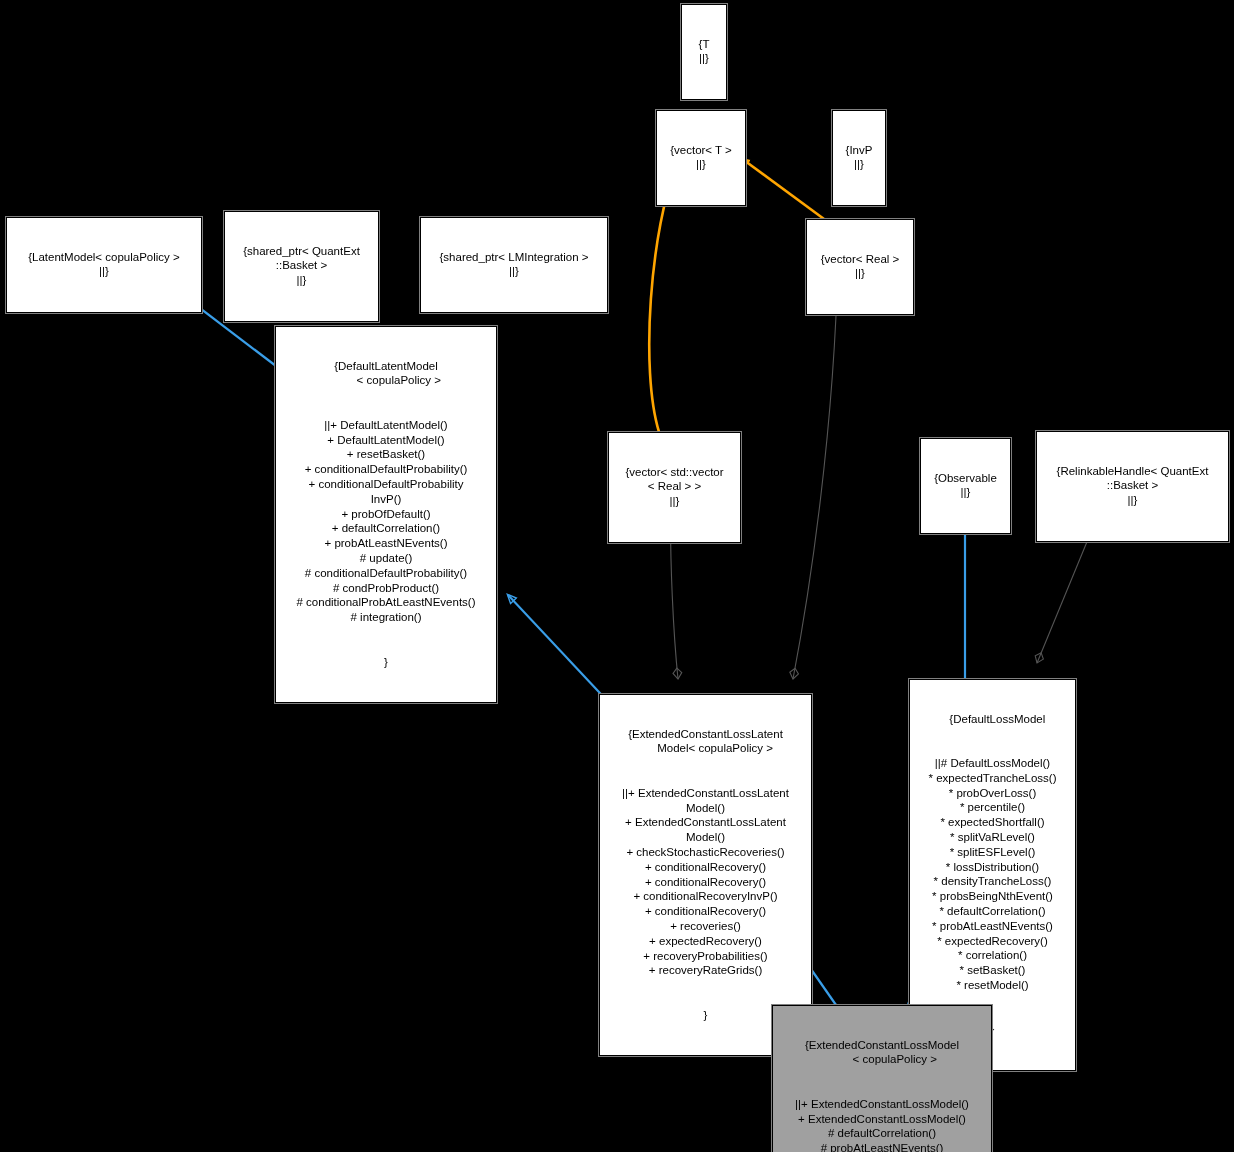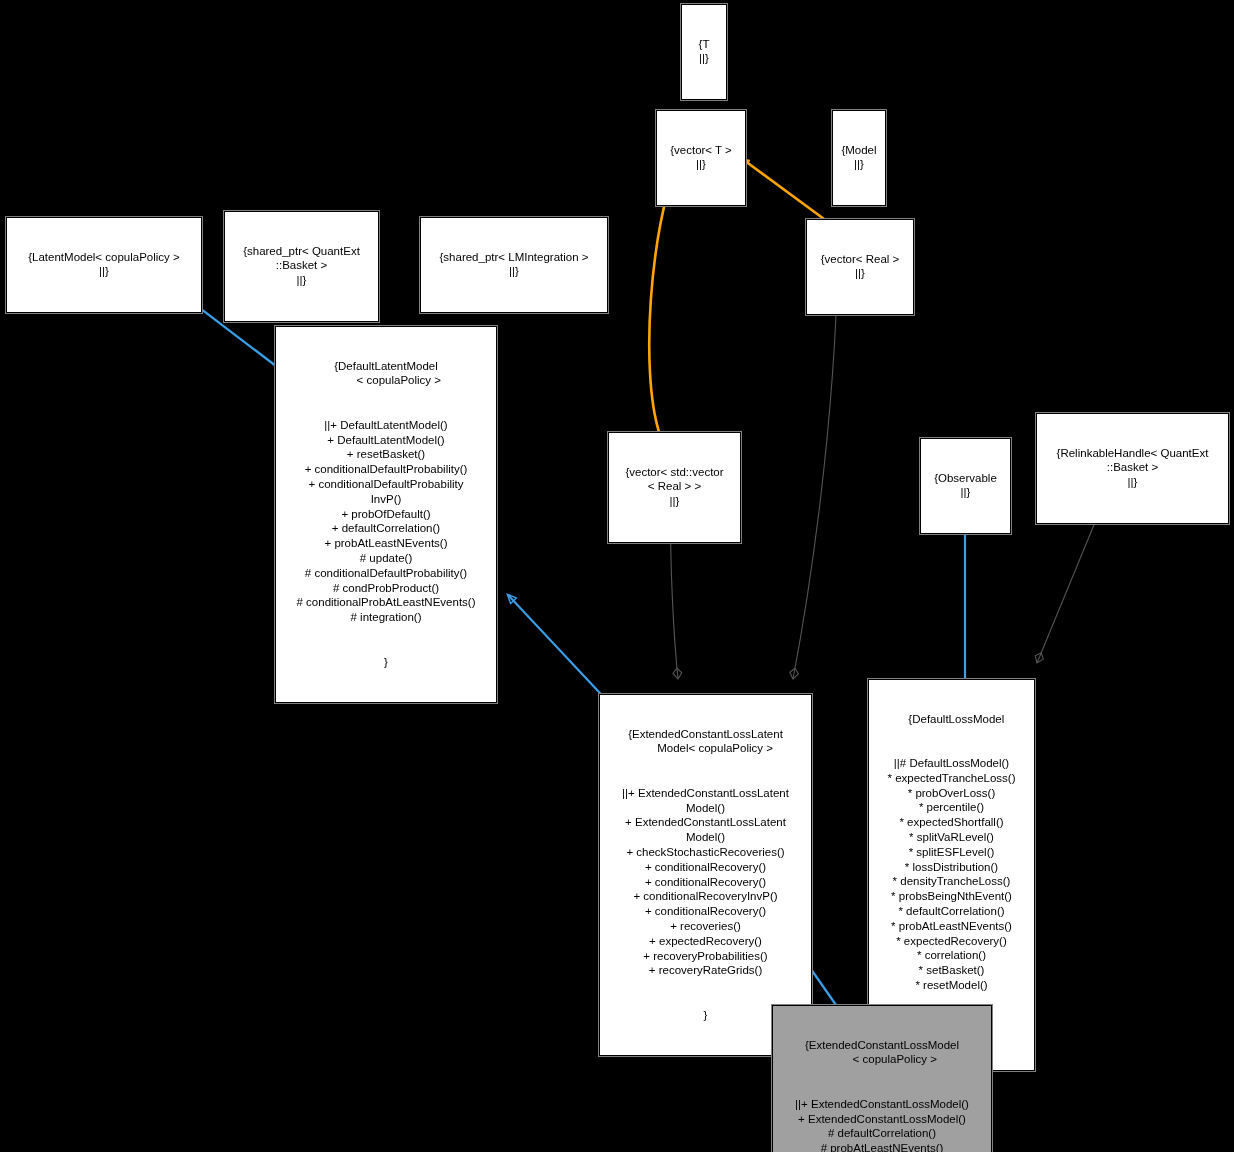--- a/index.html
+++ b/index.html
@@ -135,21 +135,21 @@
     <span class="title">{T
 ||}</span>
   </div>
 
   <div class="node centered" id="n-vector-t" style="left: 656px; top: 110px; width: 90px; min-height: 41px;">
     <span class="title">{vector&lt; T &gt;
 ||}</span>
   </div>
 
   <div class="node centered" id="n-real" style="left: 832px; top: 110px; width: 54px; min-height: 41px;">
-    <span class="title">{Model
+    <span class="title">{InvP
 ||}</span>
   </div>
 
   <div class="node centered" id="n-latent-model" style="left: 6px; top: 217px; width: 196px; min-height: 41px;">
     <span class="title">{LatentModel&lt; copulaPolicy &gt;
 ||}</span>
   </div>
 
   <div class="node centered" id="n-shared-ptr-basket" style="left: 224px; top: 211px; width: 155px; min-height: 54px;">
     <span class="title">{shared_ptr&lt; QuantExt
@@ -191,21 +191,21 @@
     <span class="title">{vector&lt; std::vector
 &lt; Real &gt; &gt;
 ||}</span>
   </div>
 
   <div class="node centered" id="n-observable" style="left: 920px; top: 438px; width: 91px; min-height: 41px;">
     <span class="title">{Observable
 ||}</span>
   </div>
 
-  <div class="node centered" id="n-relinkable-handle" style="left: 1036px; top: 413px; width: 193px; min-height: 54px;">
+  <div class="node centered" id="n-relinkable-handle" style="left: 1036px; top: 431px; width: 193px; min-height: 54px;">
     <span class="title">{RelinkableHandle&lt; QuantExt
 ::Basket &gt;
 ||}</span>
   </div>
 
   <div class="node" id="n-eclm-latent" style="left: 599px; top: 694px; width: 213px; min-height: 245px;">
     <span class="title">{ExtendedConstantLossLatent
       Model&lt; copulaPolicy &gt;</span>
     <span class="members">||+ ExtendedConstantLossLatent
 Model()
@@ -216,21 +216,21 @@
 + conditionalRecovery()
 + conditionalRecoveryInvP()
 + conditionalRecovery()
 + recoveries()
 + expectedRecovery()
 + recoveryProbabilities()
 + recoveryRateGrids()</span>
     <span class="closing">}</span>
   </div>
 
-  <div class="node" id="n-default-loss-model" style="left: 868px; top: 679px; width: 167px; min-height: 275px;">
+  <div class="node" id="n-default-loss-model" style="left: 909px; top: 679px; width: 167px; min-height: 275px;">
     <span class="title">   {DefaultLossModel</span>
     <span class="members">||# DefaultLossModel()
 * expectedTrancheLoss()
 * probOverLoss()
 * percentile()
 * expectedShortfall()
 * splitVaRLevel()
 * splitESFLevel()
 * lossDistribution()
 * densityTrancheLoss()

